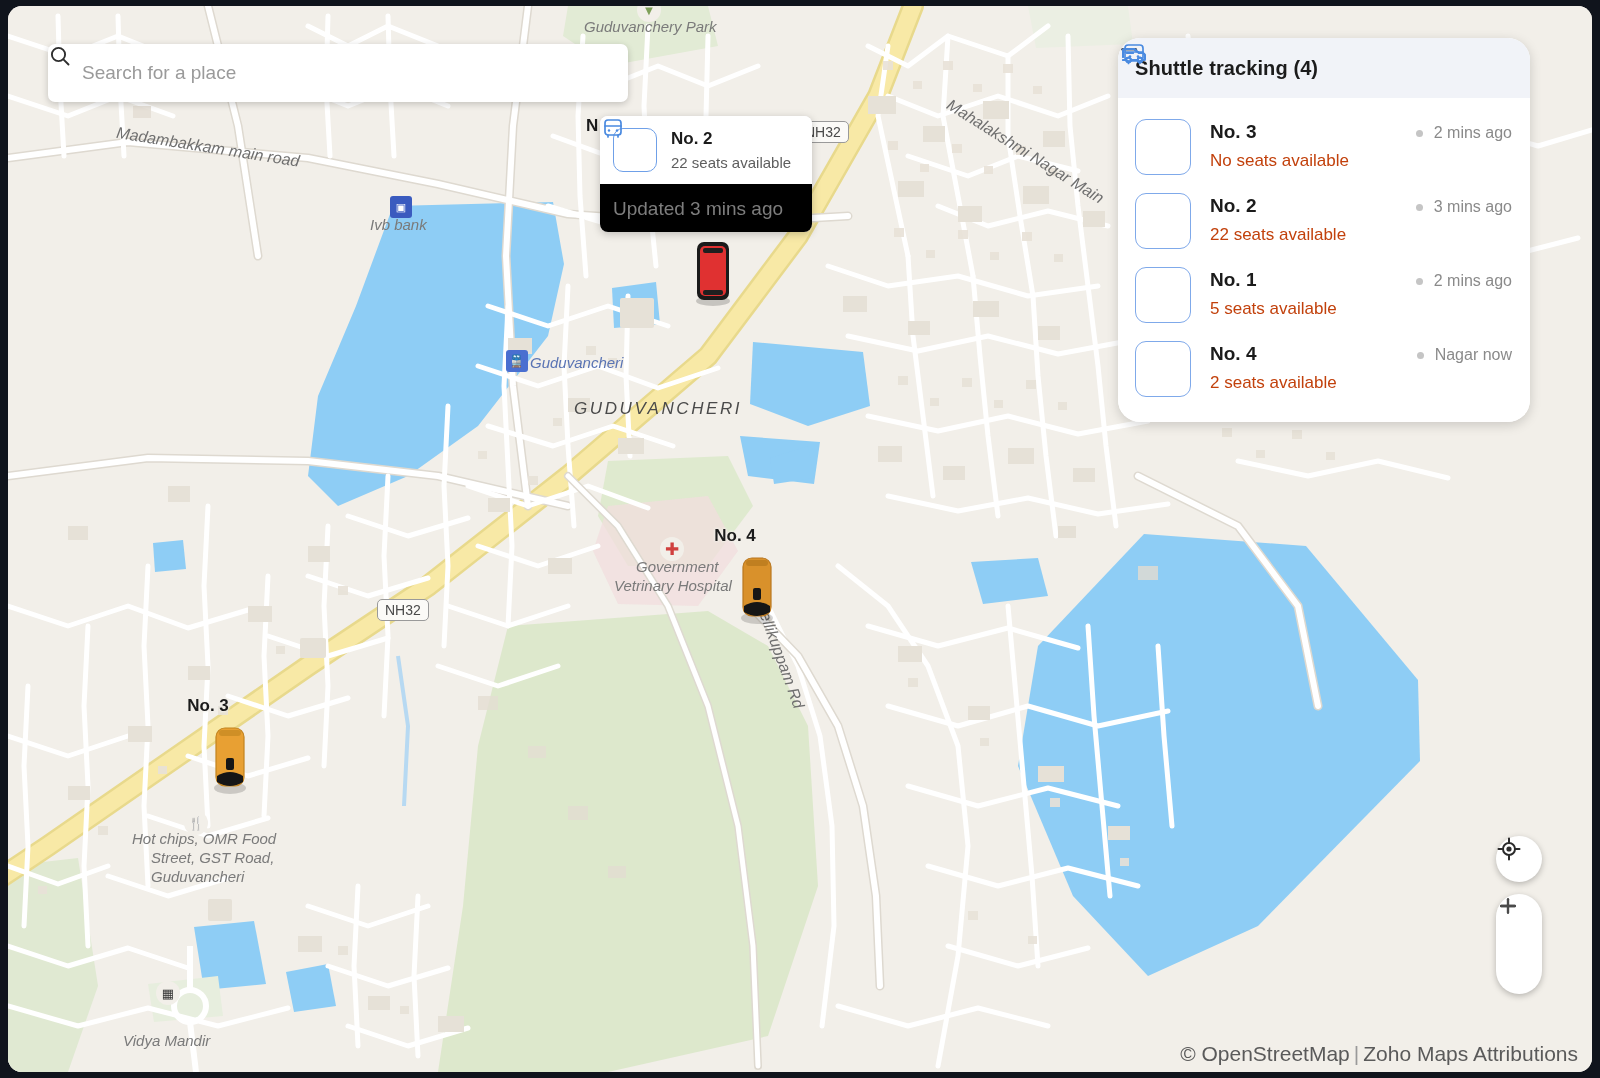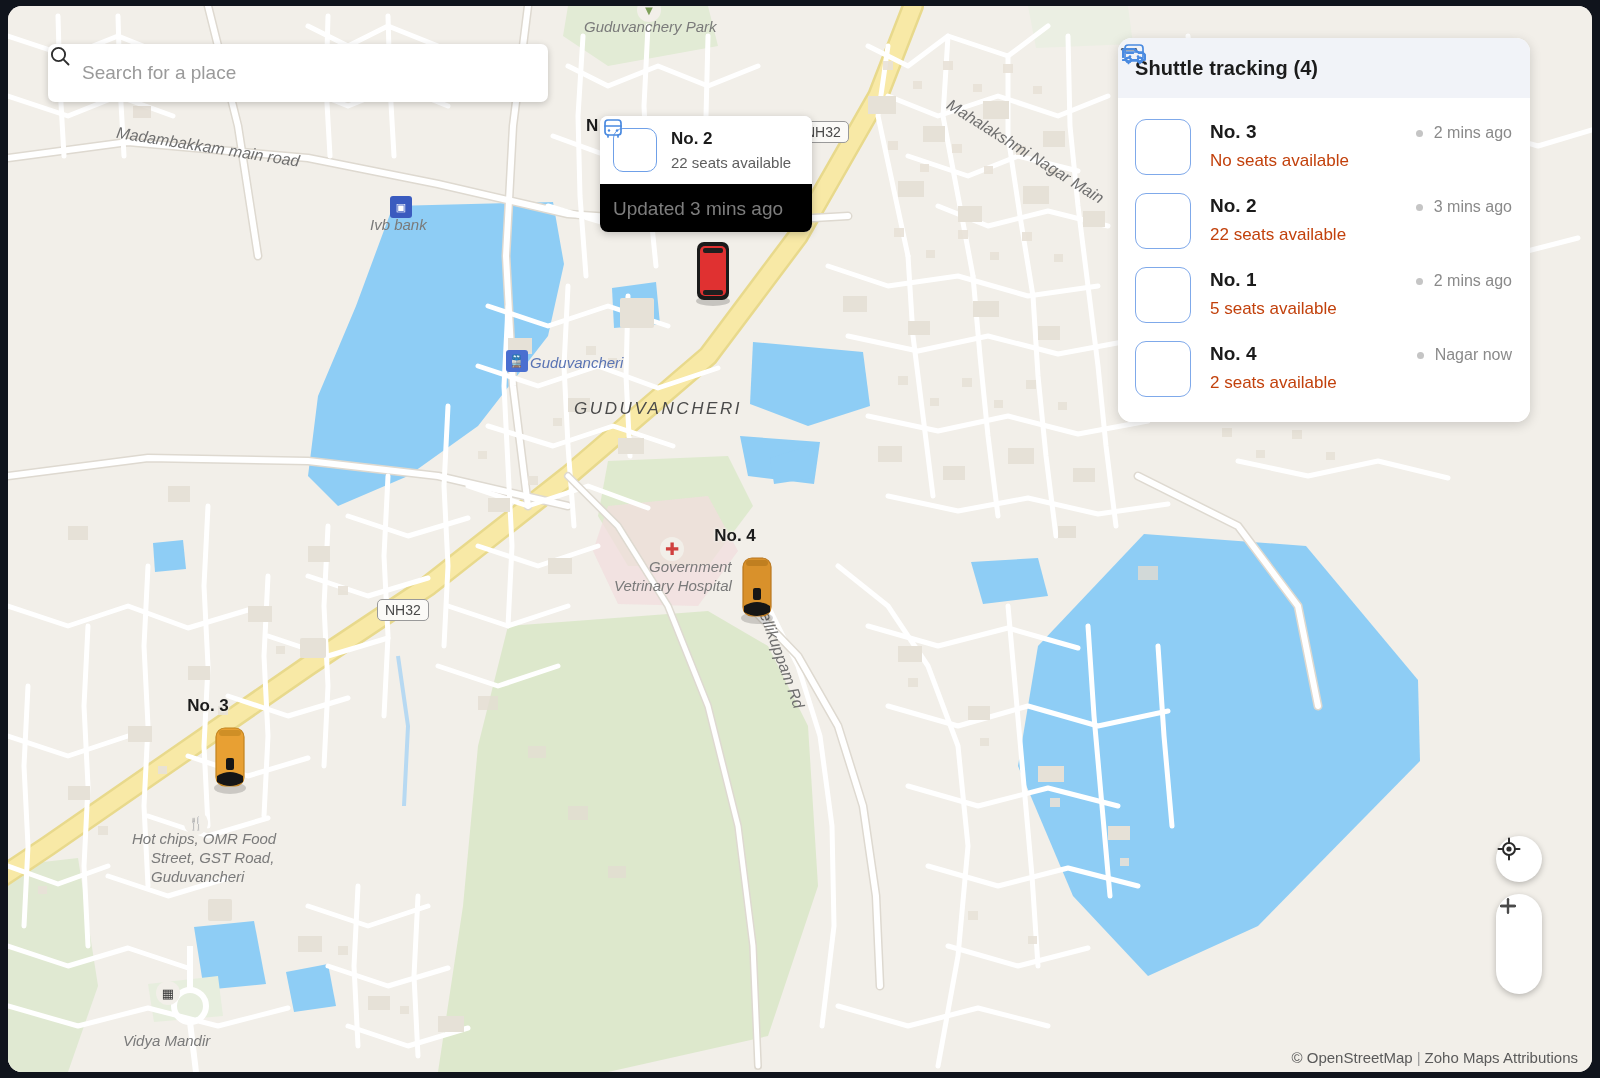--- a/index.html
+++ b/index.html
@@ -65,21 +65,21 @@
   .poi-sq {
     position: absolute;
     width: 22px; height: 22px; border-radius: 3px;
     display:flex; align-items:center; justify-content:center;
   }
 
   
   #searchbox {
     position: absolute;
     left: 40px; top: 38px;
-    width: 500px; height: 58px;
+    width: 580px; height: 58px;
     background: #ffffff;
     border-radius: 7px;
     box-shadow: 0 2px 7px rgba(0,0,0,.20);
     display: flex; align-items: center;
     padding: 16px 18px;
     z-index: 40;
   }
   #searchbox .sicon { margin-right: 16px; display:flex; }
   #searchbox input {
     border: none; outline: none;
@@ -90,21 +90,21 @@
     background: transparent;
   }
   #searchbox input::placeholder { color: #9a9a9a; }
 
   
   #panel {
     position: absolute;
     right: 62px; top: 32px;
     width: 412px;
     background: #ffffff;
-    border-radius: 14px;
+    border-radius: 22px;
     box-shadow: 0 3px 12px rgba(0,0,0,.17);
     z-index: 40;
     overflow: hidden;
   }
   #panel .p-head {
     background: #f1f3f8;
     height: 60px;
     display: flex; align-items: center; justify-content: space-between;
     padding: 0 20px 0 17px;
   }
@@ -211,21 +211,21 @@
     box-shadow: 0 2px 6px rgba(0,0,0,.25);
     z-index: 40; overflow: hidden;
   }
   #zoom-ctl div {
     height: 50px; display:flex; align-items:center; justify-content:center;
     cursor: pointer; color: #4a4a4a;
   }
 
   #attrib {
     position: absolute; right: 14px; bottom: 6px;
-    font-size: 15px; color: #5a5a5a;
+    font-size: 21px; color: #5a5a5a;
     z-index: 30;
     white-space: nowrap;
   }
   #attrib .sep { color: #9a9a9a; margin: 0 4px; }
 </style>
 </head>
 <body>
 
 <div id="app">
 
@@ -540,21 +540,21 @@
     <div class="maplabel ml-poi" style="left:362px; top:210px;">Ivb bank</div>
 
     <div class="poi-sq" style="left:498px; top:344px; background:#4a6fd0; color:#fff; font-size:12px;">🚆</div>
     <div class="maplabel ml-station" style="left:522px; top:348px;">Guduvancheri</div>
 
     <div class="maplabel ml-place" style="left:566px; top:393px;">GUDUVANCHERI</div>
 
     <div class="maplabel ml-road" style="left:945px; top:90px; transform: rotate(32deg); transform-origin: left top;">Mahalakshmi Nagar Main</div>
 
     <div class="poi-icon" style="left:652px; top:531px; color:#d0403f; font-size:17px;">✚</div>
-    <div class="maplabel ml-poi" style="left:641px; top:552px;">Government</div>
+    <div class="maplabel ml-poi" style="left:628px; top:552px;">Government</div>
     <div class="maplabel ml-poi" style="left:606px; top:571px;">Vetrinary Hospital</div>
 
     <div class="maplabel ml-road" style="left:762px; top:596px; transform: rotate(70deg); transform-origin: left top;">Jellikuppam Rd</div>
 
     <div class="poi-icon" style="left:176px; top:805px; background:#f2efe9; color:#d08a2a; font-size:13px;">🍴</div>
     <div class="maplabel ml-poi" style="left:124px; top:824px;">Hot chips, OMR Food</div>
     <div class="maplabel ml-poi" style="left:135px; top:843px;margin-left:8px;">Street, GST Road,</div>
     <div class="maplabel ml-poi" style="left:143px; top:862px;">Guduvancheri</div>
 
     <div class="poi-icon" style="left:148px; top:975px; color:#333; font-size:13px;">▦</div>

